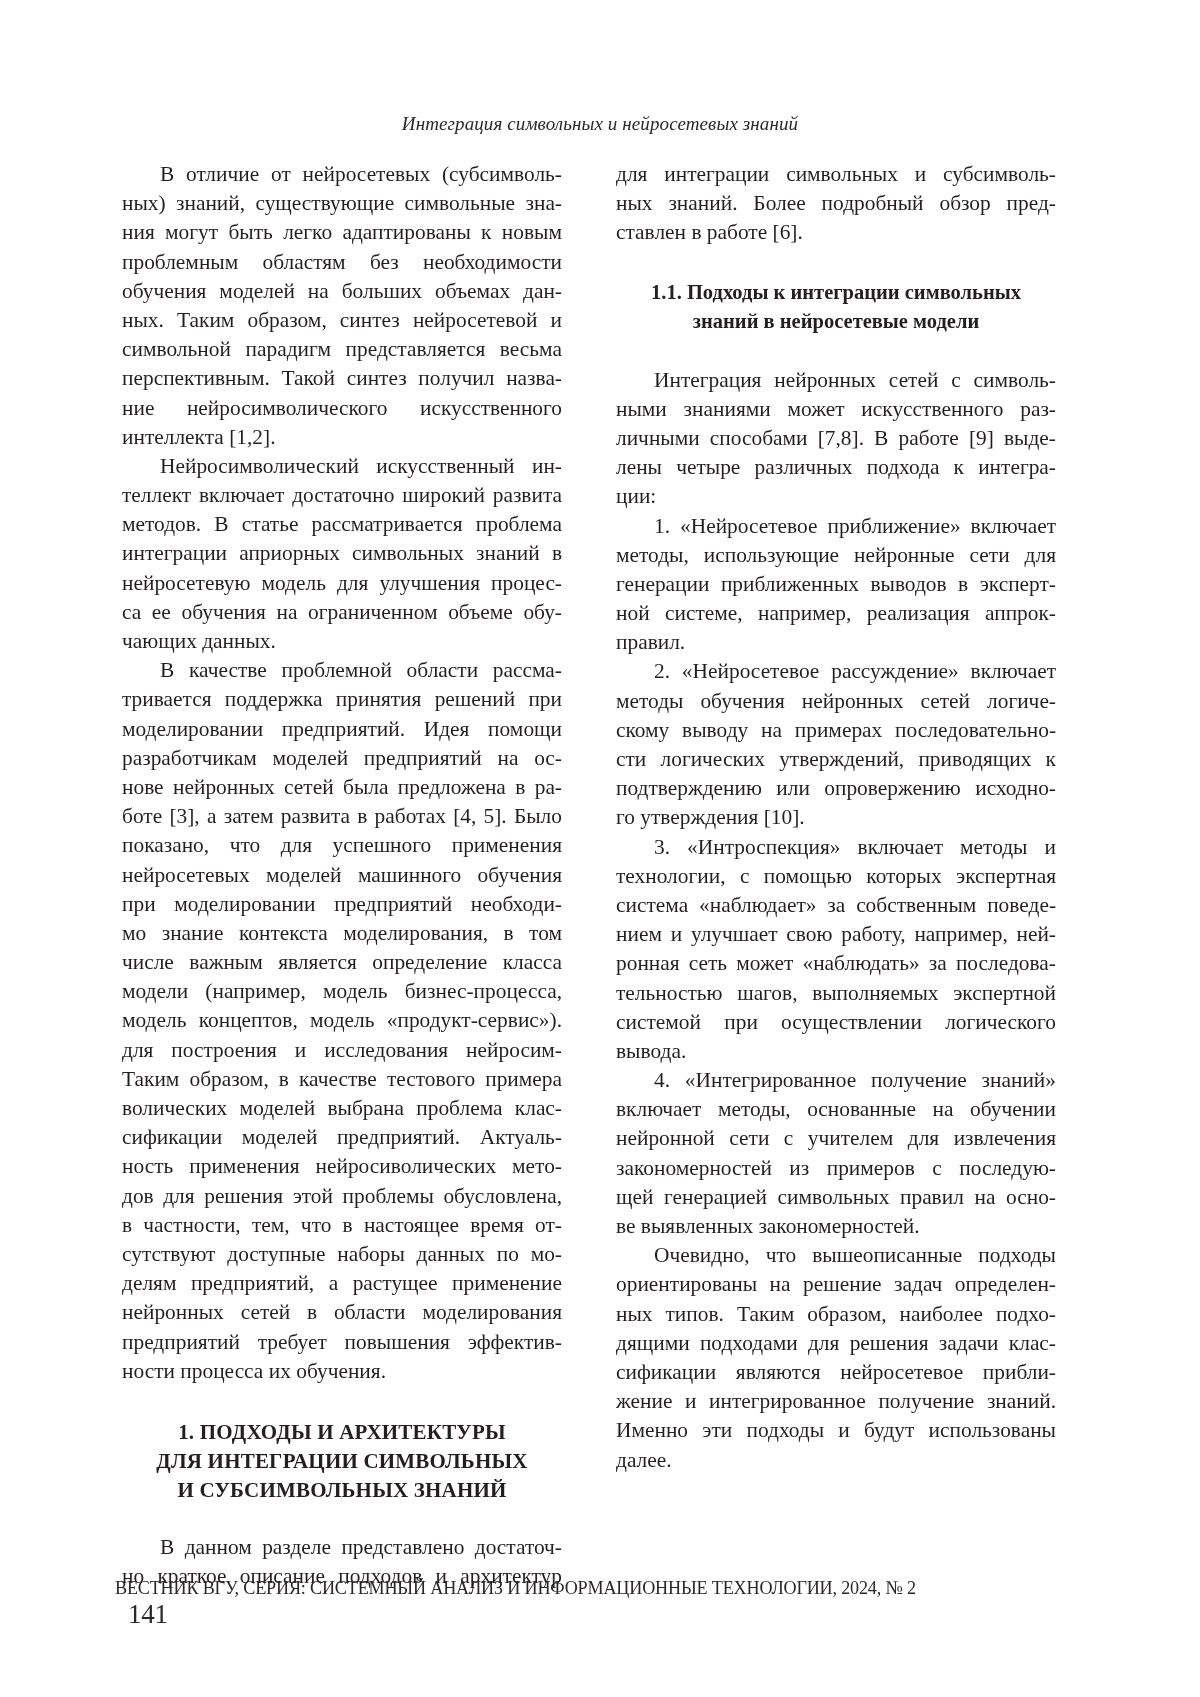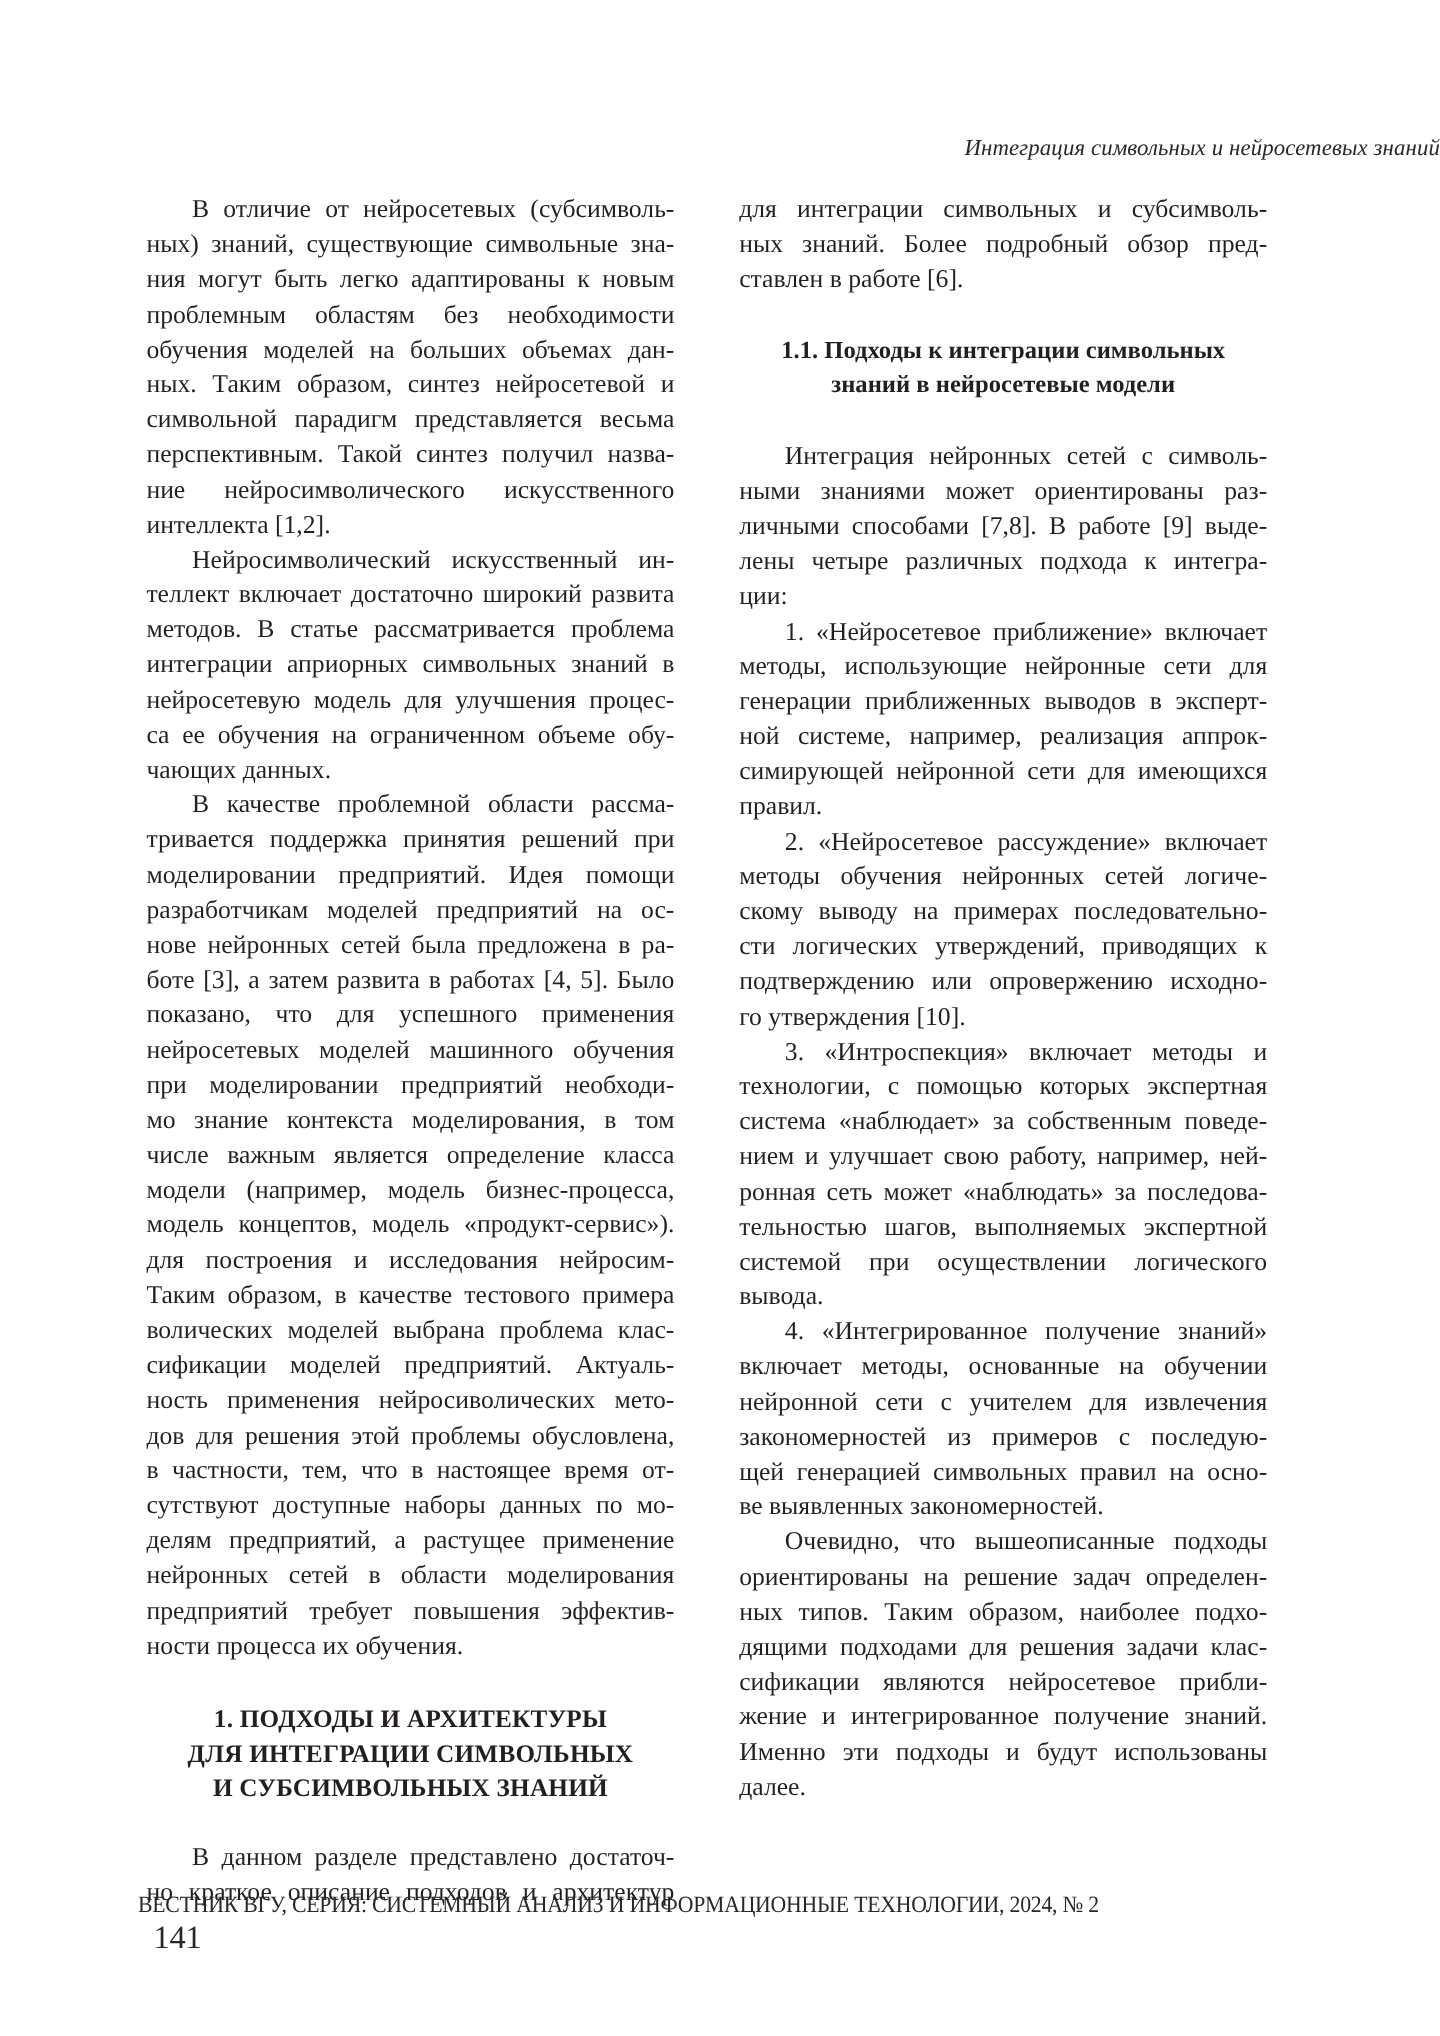--- a/index.html
+++ b/index.html
@@ -1,18 +1,18 @@
 <!DOCTYPE html>
 <html><head>
 <meta charset="utf-8">
 <style>
   html, body { margin: 0; padding: 0; background: #ffffff; }
   body { width: 1200px; height: 1697px; position: relative; overflow: hidden;
          font-family: "Liberation Serif", "DejaVu Serif", serif; color: #231f20; }
-  .running-head { position: absolute; top: 113px; left: 0; width: 1200px; text-align: right;
+  .running-head { position: absolute; top: 113px; left: 0; width: 1200px; text-align: center;
                   font-style: italic; font-size: 19px; letter-spacing: 0.1px; color: #2b2728; }
   .col { position: absolute; top: 160px; width: 440px; font-size: 21.4px; }
   .col-left { left: 122px; }
   .col-right { left: 616px; }
   .line { display: block; height: 29.2px; line-height: 29.2px; text-align: justify;
           text-align-last: justify; white-space: nowrap; overflow: visible; }
   .line.last { text-align-last: left; }
   .line.indent { padding-left: 38px; }
   .gap { display: block; }
   .heading { display: block; text-align: right; font-weight: bold; text-align-last: center; }
@@ -97,31 +97,30 @@
       <span class="line last">ставлен в работе [6].</span>
     </div>
   <div class="gap" style="height:30px"></div>
   <div>
       <span class="heading sub">1.1. Подходы к интеграции символьных</span>
       <span class="heading sub">знаний в нейросетевые модели</span>
     </div>
   <div class="gap" style="height:30px"></div>
   <div>
       <span class="line indent">Интеграция нейронных сетей с символь-</span>
-      <span class="line">ными знаниями может ориентированы раз-</span>
+      <span class="line">ными знаниями может искусственного раз-</span>
       <span class="line">личными способами [7,8]. В работе [9] выде-</span>
       <span class="line">лены четыре различных подхода к интегра-</span>
       <span class="line last">ции:</span>
     </div>
   <div>
       <span class="line indent">1. «Нейросетевое приближение» включает</span>
       <span class="line">методы, использующие нейронные сети для</span>
       <span class="line">генерации приближенных выводов в эксперт-</span>
       <span class="line">ной системе, например, реализация аппрок-</span>
-      <span class="line">симирующей нейронной сети для имеющихся</span>
       <span class="line last">правил.</span>
     </div>
   <div>
       <span class="line indent">2. «Нейросетевое рассуждение» включает</span>
       <span class="line">методы обучения нейронных сетей логиче-</span>
       <span class="line">скому выводу на примерах последовательно-</span>
       <span class="line">сти логических утверждений, приводящих к</span>
       <span class="line">подтверждению или опровержению исходно-</span>
       <span class="line last">го утверждения [10].</span>
     </div>

